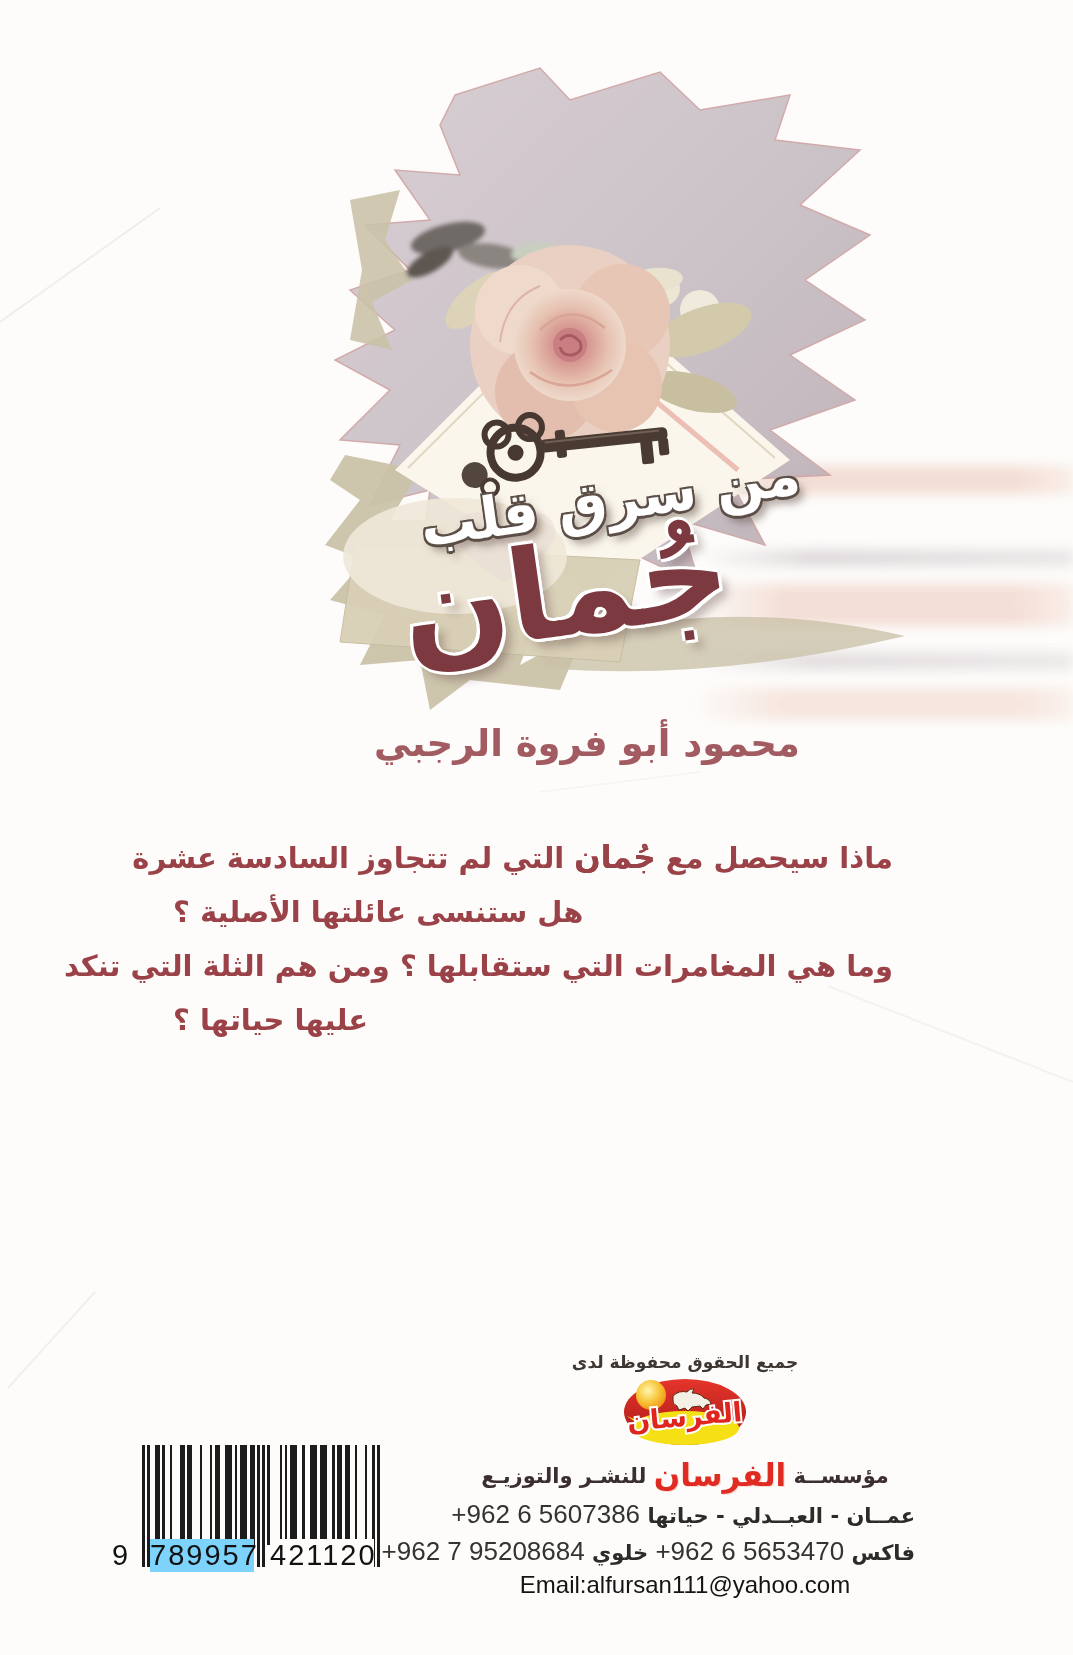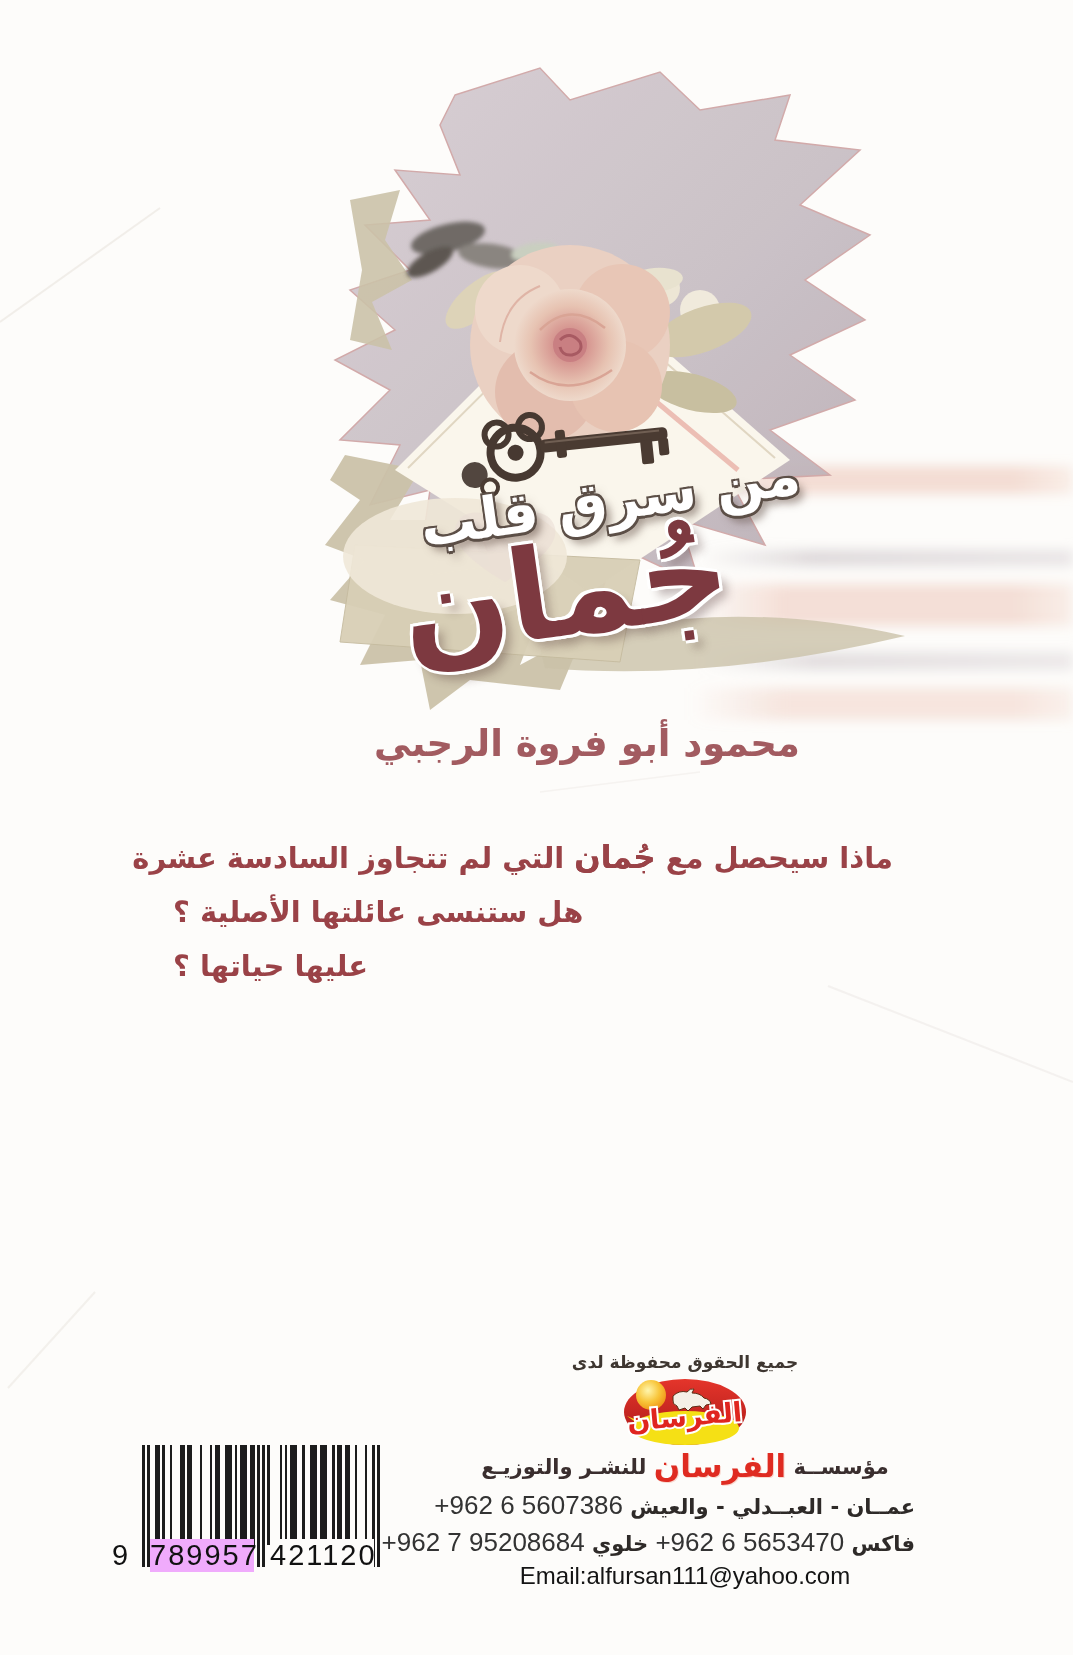--- a/index.html
+++ b/index.html
@@ -45,27 +45,27 @@
     font-size:29px;color:#1f1f1f;letter-spacing:.5px;
   }
   .barcode{position:absolute;left:142px;top:1445px;width:238px;height:128px;}
   .bar{position:absolute;top:0;height:100px;background:#1c1c1c;}
   .bar.tall{height:122px;}
   .bc-digits{
     position:absolute;top:94px;left:0;width:238px;height:34px;
     font-family:"Liberation Sans", sans-serif;font-size:29px;color:#111;
   }
   .bc-digits .d-lead{position:absolute;left:-30px;top:0;}
-  .bc-digits .d-g1{position:absolute;left:8px;top:0;width:104px;letter-spacing:2px;text-align:center;background:#f0abfc;}
+  .bc-digits .d-g1{position:absolute;left:8px;top:0;width:104px;letter-spacing:2px;text-align:center;background:#7dd3fc;}
   .bc-digits .d-g2{position:absolute;left:128px;top:0;width:104px;letter-spacing:2px;text-align:right;background:#fdfcfa;}
   
   .pub{position:absolute;left:455px;top:1352px;width:460px;text-align:center;}
   .rights{font-size:17px;font-weight:bold;color:#3e3630;direction:rtl;}
   .logo-wrap{margin-top:6px;height:70px;}
-  .org{direction:rtl;margin-top:0;color:#3a2e2e;font-weight:bold;font-size:21px;white-space:nowrap;}
+  .org{direction:rtl;margin-top:9px;color:#3a2e2e;font-weight:bold;font-size:21px;white-space:nowrap;}
   .org-red{color:#df2b21;font-size:31px;font-weight:bold;letter-spacing:-1px;
            text-shadow:1px 1px 0 #f9d9d0;vertical-align:-3px;}
   .tel{direction:rtl;margin-top:6px;color:#2e2a28;font-weight:bold;font-size:21px;white-space:nowrap;}
   .tel .num{font-family:"Liberation Sans", sans-serif;font-weight:normal;
             font-size:26px;color:#333;unicode-bidi:embed;}
   .email{margin-top:4px;font-family:"Liberation Sans", sans-serif;font-size:24px;color:#141414;}
   
   .art{position:absolute;left:0;top:0;}
   .creases{position:absolute;left:0;top:0;pointer-events:none;}
 </style>
@@ -201,20 +201,21 @@
     <path d="M540,792 L700,772" stroke="#f0ede9" stroke-width="1.5" fill="none" opacity="0.6"></path>
   </svg>
 
   <div class="title-top">من سرق قلب</div>
   <div class="title-main">جُمان</div>
   <div class="author">محمود أبو فروة الرجبي</div>
 
   <div class="blurb" dir="rtl">
     <div class="bl"><span>ماذا سيحصل مع </span><b>جُمان</b><span> التي لم تتجاوز السادسة عشرة</span></div>
     <div class="bl">هل ستنسى عائلتها الأصلية ؟</div>
+    <div class="bl">وما هي المغامرات التي ستقابلها ؟ ومن هم الثلة التي تنكد</div>
     <div class="bl">عليها حياتها ؟</div>
   </div>
 
   <div class="barcode">
     <div id="bars">
         <span class="bar tall" style="left: 0px; width: 2.5px;"></span>
         <span class="bar tall" style="left: 5px; width: 2.5px;"></span>
         <span class="bar" style="left: 12.5px; width: 2.5px;"></span>
         <span class="bar" style="left: 15px; width: 2.5px;"></span>
         <span class="bar" style="left: 20px; width: 2.5px;"></span>
@@ -293,21 +294,21 @@
       </svg>
     </div>
 
     <div class="org" dir="rtl">
       <span>مؤسســة</span>
       <span class="org-red">الفرسان</span>
       <span>للنشـر والتوزيـع</span>
     </div>
 
     <div class="tel" dir="rtl">
-      <span class="ar">عمــان - العبــدلي - والعيش</span>
+      <span class="ar">عمــان - العبــدلي - حياتها</span>
       <span class="num" dir="ltr">+962 6 5607386</span>
     </div>
 
     <div class="tel" dir="rtl">
       <span class="ar">فاكس</span>
       <span class="num" dir="ltr">+962 6 5653470</span>
       <span class="ar">خلوي</span>
       <span class="num" dir="ltr">+962 7 95208684</span>
     </div>
 

